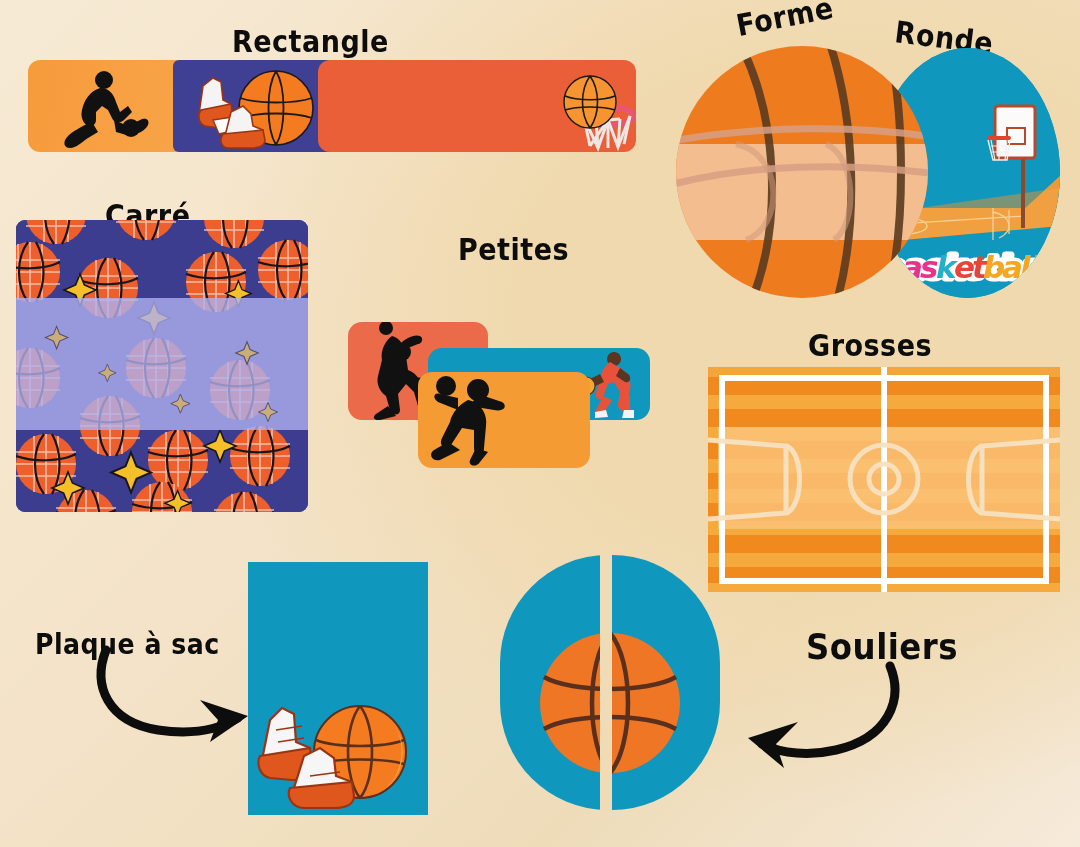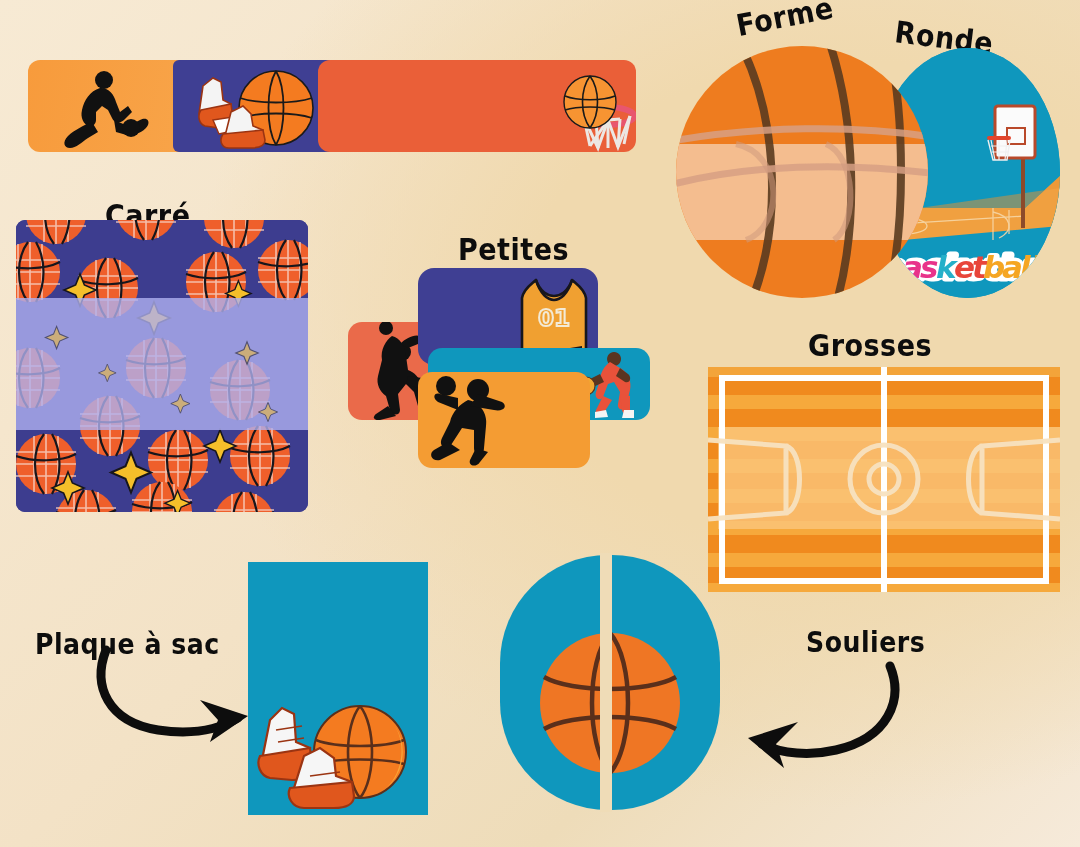--- a/index.html
+++ b/index.html
@@ -23,21 +23,21 @@
     white-space:nowrap;
     font-stretch:condensed;
   }
   .t-rectangle{left:232px;top:24px;font-size:30px;}
   .t-carre{left:105px;top:182px;font-size:30px;margin-top:16px;}
   .t-petites{left:458px;top:232px;font-size:30px;}
   .t-grosses{left:808px;top:328px;font-size:30px;text-align:right;}
   .t-forme{left:740px;top:8px;font-size:30px;transform:rotate(-11deg);transform-origin:left bottom;}
   .t-ronde{left:893px;top:14px;font-size:30px;transform:rotate(7deg);transform-origin:left bottom;}
   .t-plaque{left:35px;top:608px;font-size:28px;margin-top:20px;}
-  .t-souliers{left:806px;top:626px;font-size:28px;}
+  .t-souliers{left:806px;top:626px;font-size:36px;}
 
   
   .bar{left:28px;top:60px;width:608px;height:92px;}
   .bar .seg{position:absolute;top:0;height:92px;}
   .bar .seg-a{left:0;width:180px;border-radius:12px 0 0 12px;background:linear-gradient(100deg,#f79b3c 0%,#f8a54a 100%);}
   .bar .seg-b{left:145px;width:180px;background:#3f3f93;border-radius:6px;}
   .bar .seg-c{left:290px;width:318px;border-radius:12px;background:#ea5f38;}
 
   
   .carre{left:16px;top:220px;width:292px;height:292px;border-radius:9px;overflow:hidden;background:#3d3d8f;}
@@ -58,20 +58,21 @@
   
   .plaque-rect{left:248px;top:562px;width:180px;height:253px;background:#0f97bd;}
   .soul-l{left:500px;top:555px;width:108px;height:255px;background:#0f97bd;border-radius:110px 0 0 110px;}
   .soul-r{left:612px;top:555px;width:108px;height:255px;background:#0f97bd;border-radius:0 110px 110px 0;}
 </style>
 </head>
 <body>
 
 <div class="stage">
 
+  <div class="abs title t-rectangle">Rectangle</div>
 
   <div class="abs bar">
     <div class="seg seg-a">
       <svg viewBox="0 0 180 92" width="180" height="92">
         <g fill="#111">
           <circle cx="76" cy="20" r="9"></circle>
           <path d="M72 28 C62 31 56 40 54 50 C52 58 56 64 60 66 C64 68 68 64 68 60 L68 52 L74 46 L80 50 L84 58 C86 63 92 64 96 60 L104 52 L100 46 L92 52 L88 42 C86 34 80 27 72 28 Z"></path>
           <path d="M62 62 C56 66 46 70 40 76 C34 82 36 88 42 88 C48 88 54 82 60 78 L70 72 L64 62 Z"></path>
           <path d="M86 60 L100 66 L112 60 C118 57 122 60 120 65 C118 70 110 74 102 76 L88 72 Z"></path>
           <circle cx="103" cy="68" r="9" fill="#111"></circle>
@@ -187,28 +188,20 @@
         <circle cx="38" cy="6" r="7"></circle>
         <circle cx="54" cy="30" r="9"></circle>
         <path d="M44 14 C38 18 32 28 34 38 L30 54 C28 62 32 70 38 74 L42 88 C44 94 52 94 52 88 L50 72 L58 62 L66 70 L70 84 C72 90 80 88 78 82 L74 64 C72 56 66 50 60 48 L58 34 C57 24 52 16 44 14 Z"></path>
         <path d="M52 22 C58 16 66 12 72 14 C76 16 74 22 70 22 L60 26 Z"></path>
         <path d="M60 54 L74 56 C80 58 84 64 82 70 L78 76 L70 66 L58 62 Z"></path>
         <path d="M40 84 L28 92 C24 95 26 99 32 98 L48 94 Z"></path>
       </g>
     </svg>
   </div>
 
-  <div class="abs p-blue">
-    <svg viewBox="0 0 180 97" width="180" height="97">
-      <path d="M118 12 C122 24 130 28 136 28 C142 28 150 24 154 12 C158 16 166 20 168 30 L168 82 C168 88 164 90 158 90 L114 90 C108 90 104 88 104 82 L104 30 C106 20 114 16 118 12 Z" fill="#f0a031" stroke="#17161c" stroke-width="2.6" stroke-linejoin="round"></path>
-      <path d="M118 12 C122 26 130 32 136 32 C142 32 150 26 154 12" fill="none" stroke="#17161c" stroke-width="2.6"></path>
-      <text x="136" y="58" text-anchor="middle" font-family="'DejaVu Sans',sans-serif" font-size="23" font-weight="bold" fill="#f0a031" stroke="#f3ead6" stroke-width="2">01</text>
-      <path d="M152 80 L164 78 L164 86 L152 86 Z" fill="#17161c"></path>
-    </svg>
-  </div>
 
   <div class="abs p-teal">
     <svg viewBox="0 0 222 72" width="222" height="72">
       <g>
         <path d="M186 4 a7 7 0 1 0 .1 0" fill="#5a3520"></path>
         <path d="M182 14 C176 18 172 26 172 32 L168 44 C166 50 172 54 175 49 L180 36 L186 34 L192 44 L190 56 C189 62 196 64 198 58 L202 42 C204 34 200 24 192 20 Z" fill="#e8523a"></path>
         <path d="M175 48 L168 62 C166 67 172 70 175 66 L184 52 Z" fill="#e8523a"></path>
         <path d="M192 46 L194 62 C195 68 202 68 202 62 L202 48 Z" fill="#e8523a"></path>
         <path d="M172 26 L160 32 C155 35 158 42 163 40 L176 34 Z" fill="#5a3520"></path>
         <path d="M192 20 L200 26 C204 29 202 36 197 34 L188 28 Z" fill="#5a3520"></path>

